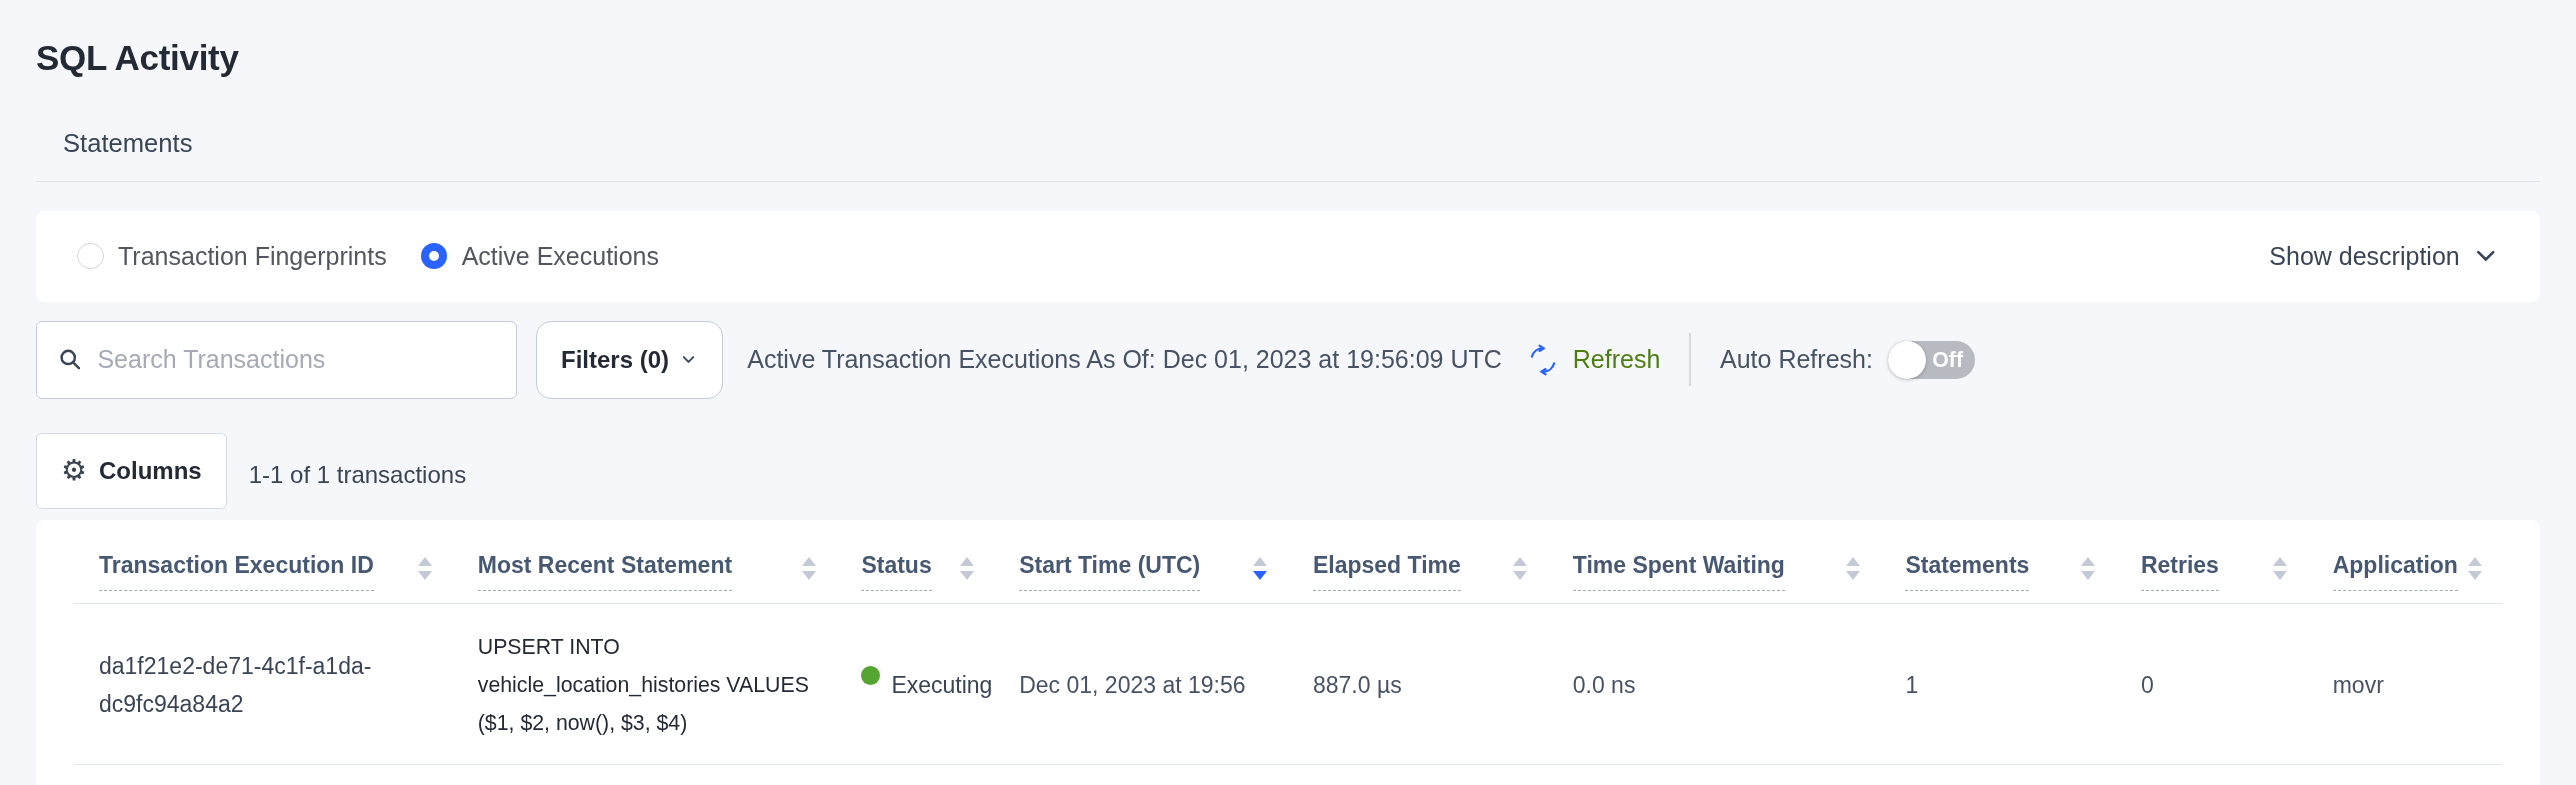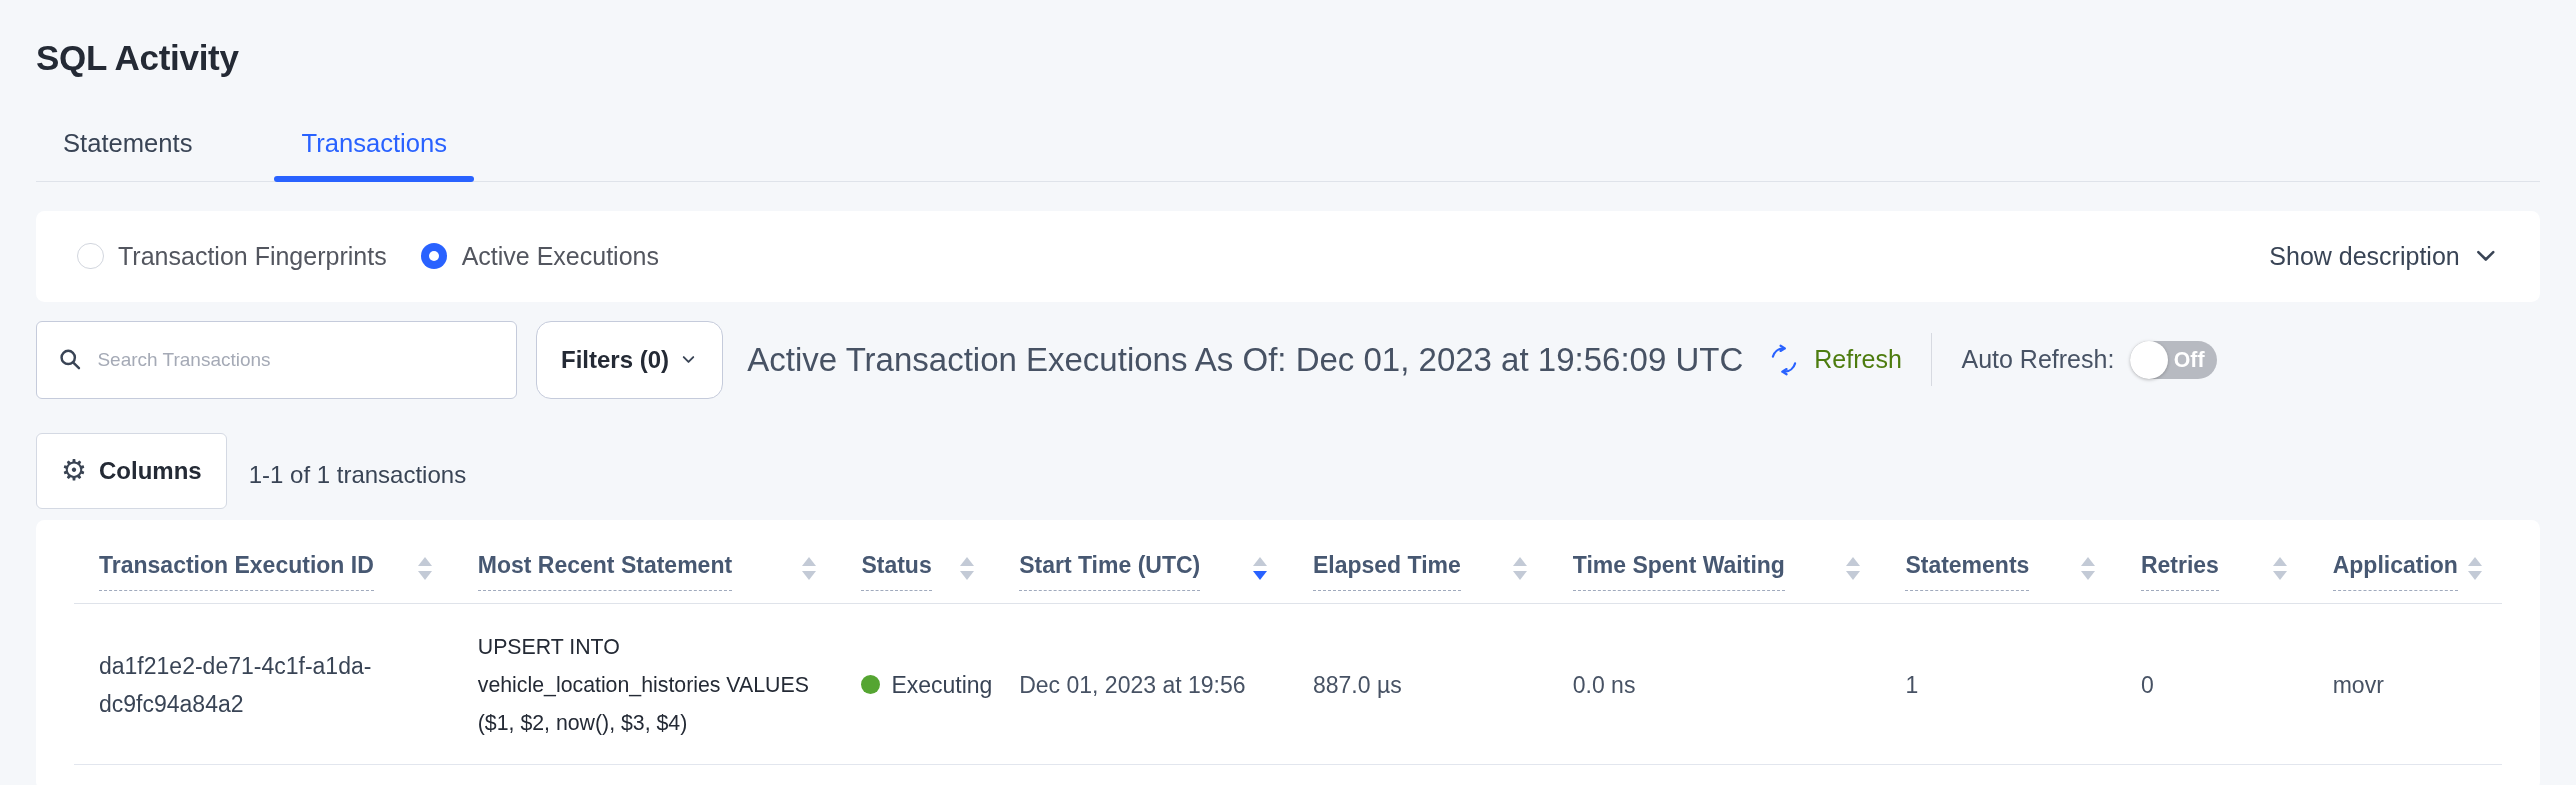--- a/index.html
+++ b/index.html
@@ -100,40 +100,40 @@
     width: 481px; height: 78px;
     background: #fff;
     border: 0.9px solid #c5cbdb;
     border-radius: 6px;
     display: flex; align-items: center;
     padding: 0 20.5px;
   }
   .search-box input {
     border: none; outline: none;
     font-family: "Liberation Sans", sans-serif;
-    font-size: 19px;
+    font-size: 25px;
     color: #394455;
     width: 100%;
     margin-left: 15.4px;
     background: transparent;
   }
   .search-box input::placeholder { color: #a5aab6; }
   .filters-button {
     margin-left: 19px;
     height: 78px;
     padding: 0 24px;
     background: #fff;
     border: 0.9px solid #c5cbdb;
     border-radius: 15px;
     display: flex; align-items: center;
     font-size: 24px; font-weight: 700; color: #242a35;
     cursor: pointer;
   }
   .filters-button svg { margin-left: 10.2px; }
-  .asof-text { margin-left: 24px; font-size: 33px; color: #475264; }
+  .asof-text { margin-left: 24px; font-size: 25px; color: #475264; }
   .refresh-link {
     margin-left: 22px;
     display: flex; align-items: center;
     color: #4d7c0f;
     font-size: 25px;
     cursor: pointer;
   }
   .refresh-link span { margin-left: 11px; }
   .v-divider {
     width: 1.7px; height: 53px;
@@ -224,42 +224,41 @@
   td {
     padding: 24px 20.5px 22px 25px;
     font-size: 23px;
     color: #394455;
     line-height: 38px;
     vertical-align: middle;
     border-bottom: 1.7px solid #e2e6ee;
     overflow-wrap: break-word;
   }
   td.statement { font-size: 21.3px; color: #242a35; }
-  .status-cell { display: flex; align-items: center; }
+  .status-cell { display: flex; }
   .status-dot {
     width: 19px; height: 19px;
     border-radius: 50%;
     flex: none;
     margin-right: 11px;
   }
   .muted { color: #475264; }
 
   .icon-stroke { stroke: #394455; fill: none; stroke-width: 2.4; stroke-linecap: round; stroke-linejoin: round; }
   .icon-accent { stroke: #2962ff; fill: none; stroke-width: 2.6; stroke-linecap: round; stroke-linejoin: round; }
 </style>
 </head>
 <body>
 
 <div class="page">
 
   <h1 class="page-title">SQL Activity</h1>
 
   <div class="tabs">
     <div class="tab">Statements</div>
-    <div class="tab active">Transactions</div>
   </div>
 
   <div class="card view-row">
     <div class="radio-option">
       <span class="radio-circle"></span>
       <span class="radio-label">Transaction Fingerprints</span>
     </div>
     <div class="radio-option selected">
       <span class="radio-circle"></span>
       <span class="radio-label">Active Executions</span>

